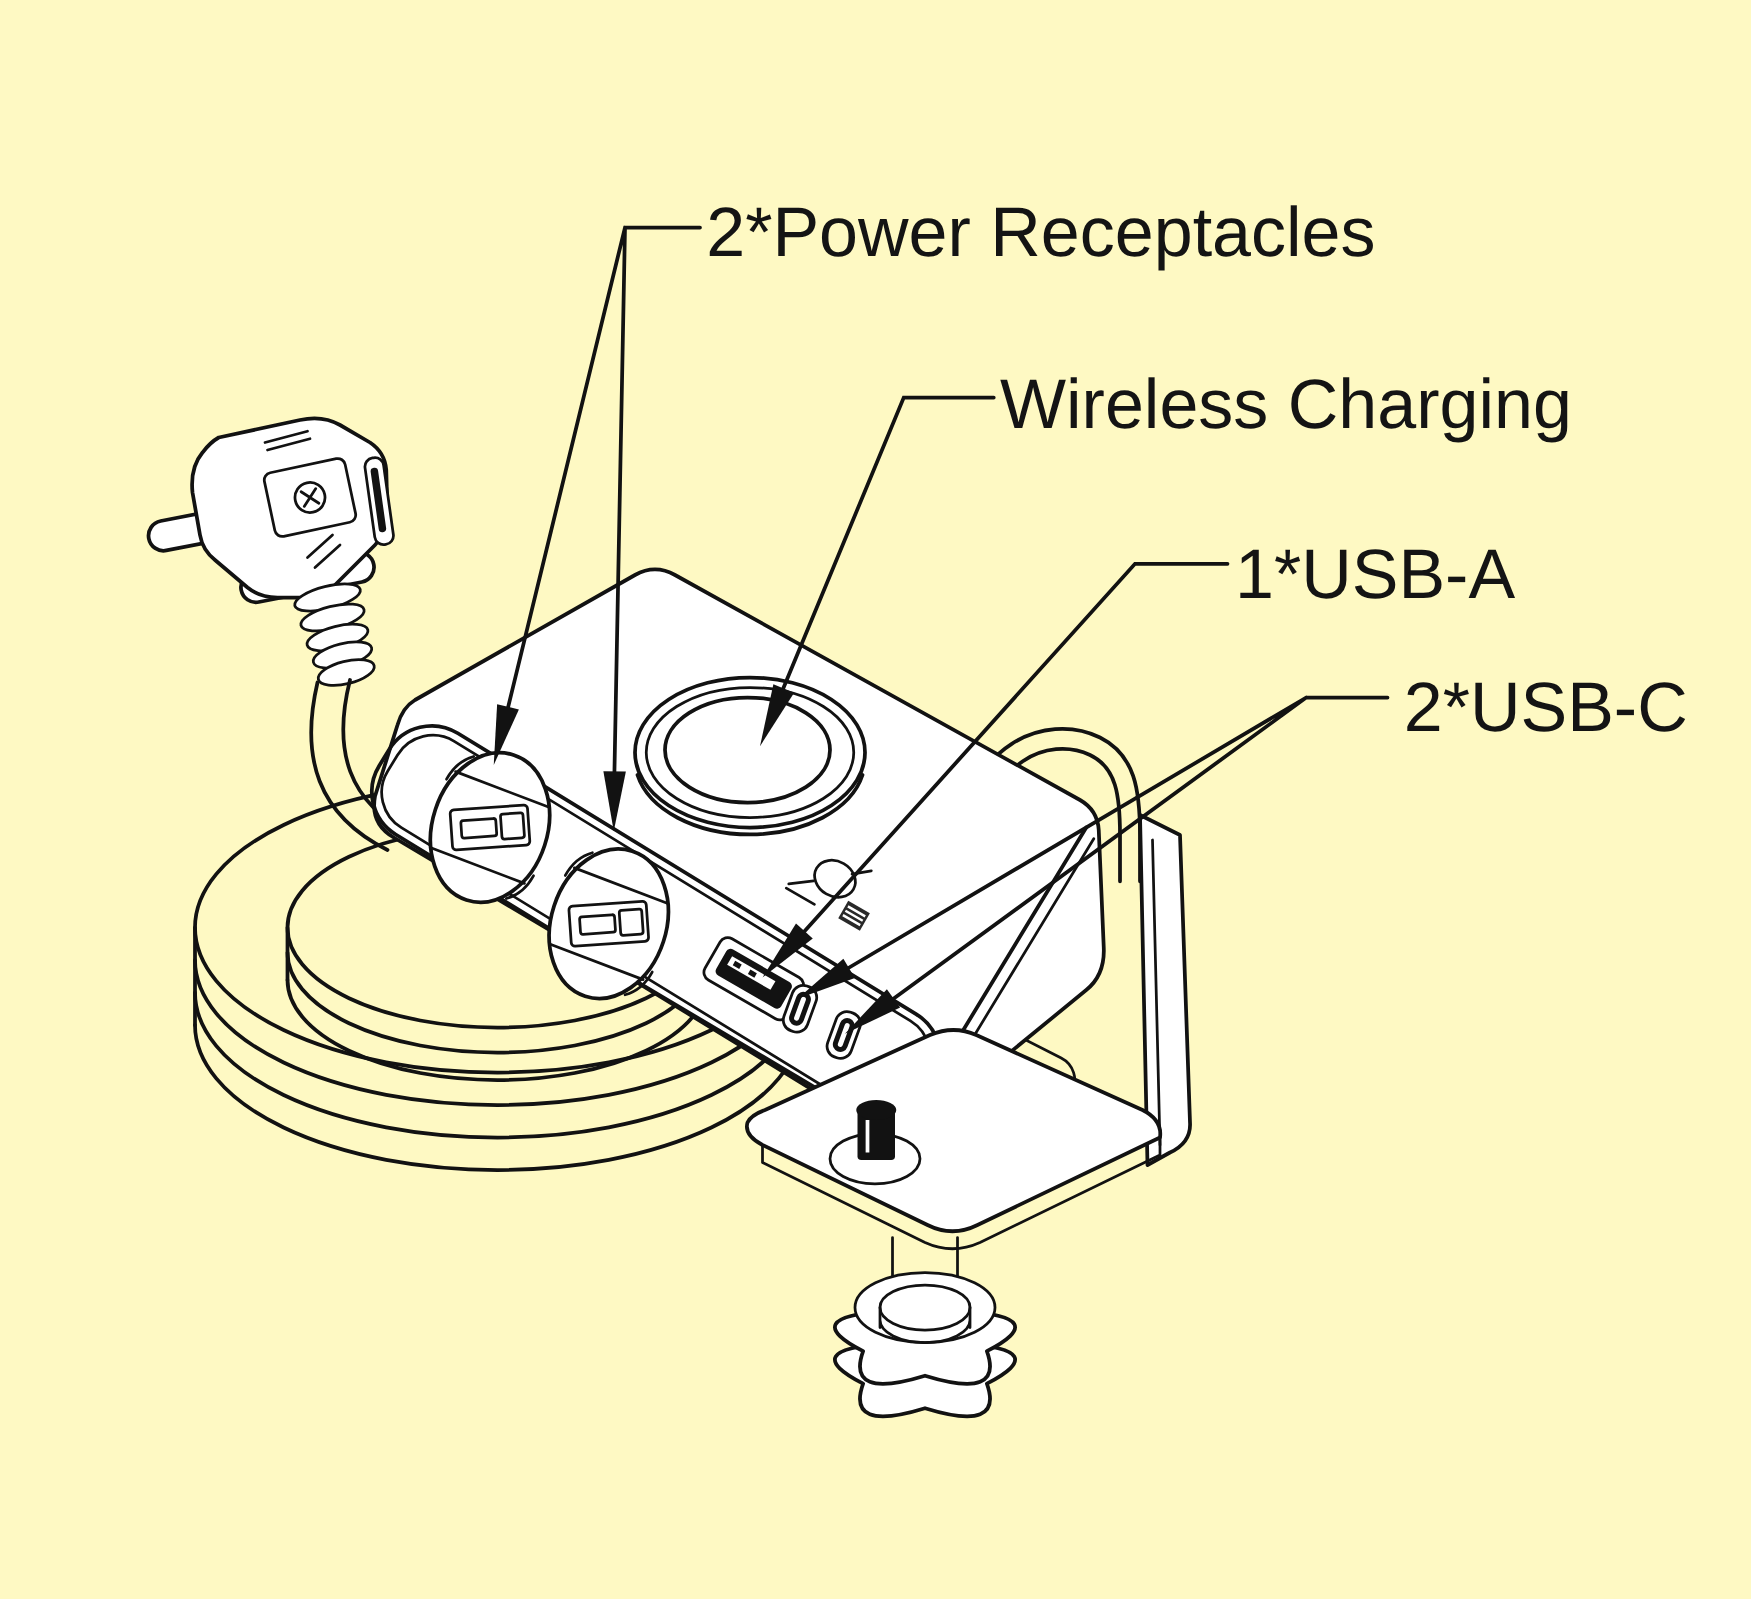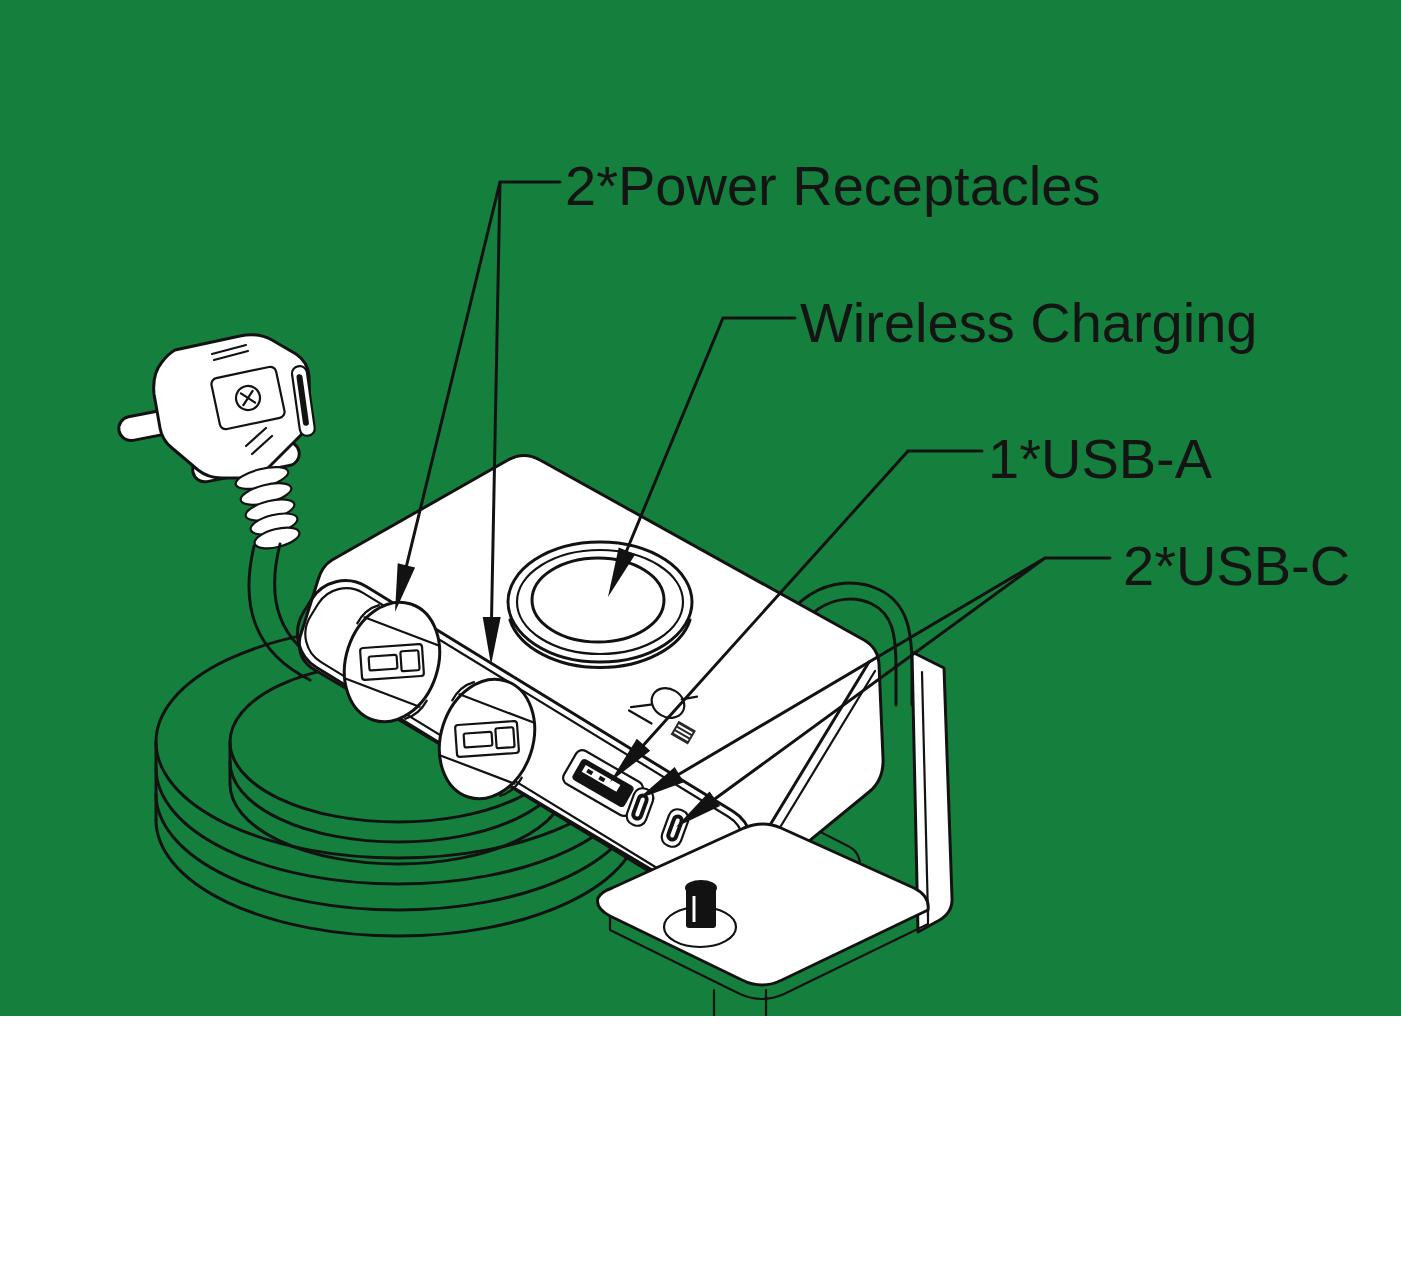--- a/index.html
+++ b/index.html
@@ -1,16 +1,16 @@
 <!DOCTYPE html>
 <html><head>
 <meta charset="utf-8">
 <style>
   html,body{margin:0;padding:0;background:#ffffff;}
-  .page{position:relative;width:1401px;height:1016px;background:#15803d;overflow:hidden;
+  .page{position:relative;width:1401px;height:1279px;background:#fef9c3;overflow:hidden;
         font-family:"Liberation Sans", sans-serif;}
   svg{position:absolute;left:0;top:0;}
   .ink{stroke:#121212;fill:none;stroke-width:3;stroke-linecap:round;stroke-linejoin:round;}
   .ink-thin{stroke:#121212;fill:none;stroke-width:2.2;stroke-linecap:round;stroke-linejoin:round;}
   .fillwhite{fill:#ffffff;}
   .solid{fill:#121212;stroke:none;}
   .leader{stroke:#121212;stroke-width:3;fill:none;stroke-linecap:round;}
   text.callout{font-family:"Liberation Sans", sans-serif;font-size:56px;fill:#141414;}
 </style>
 </head>

